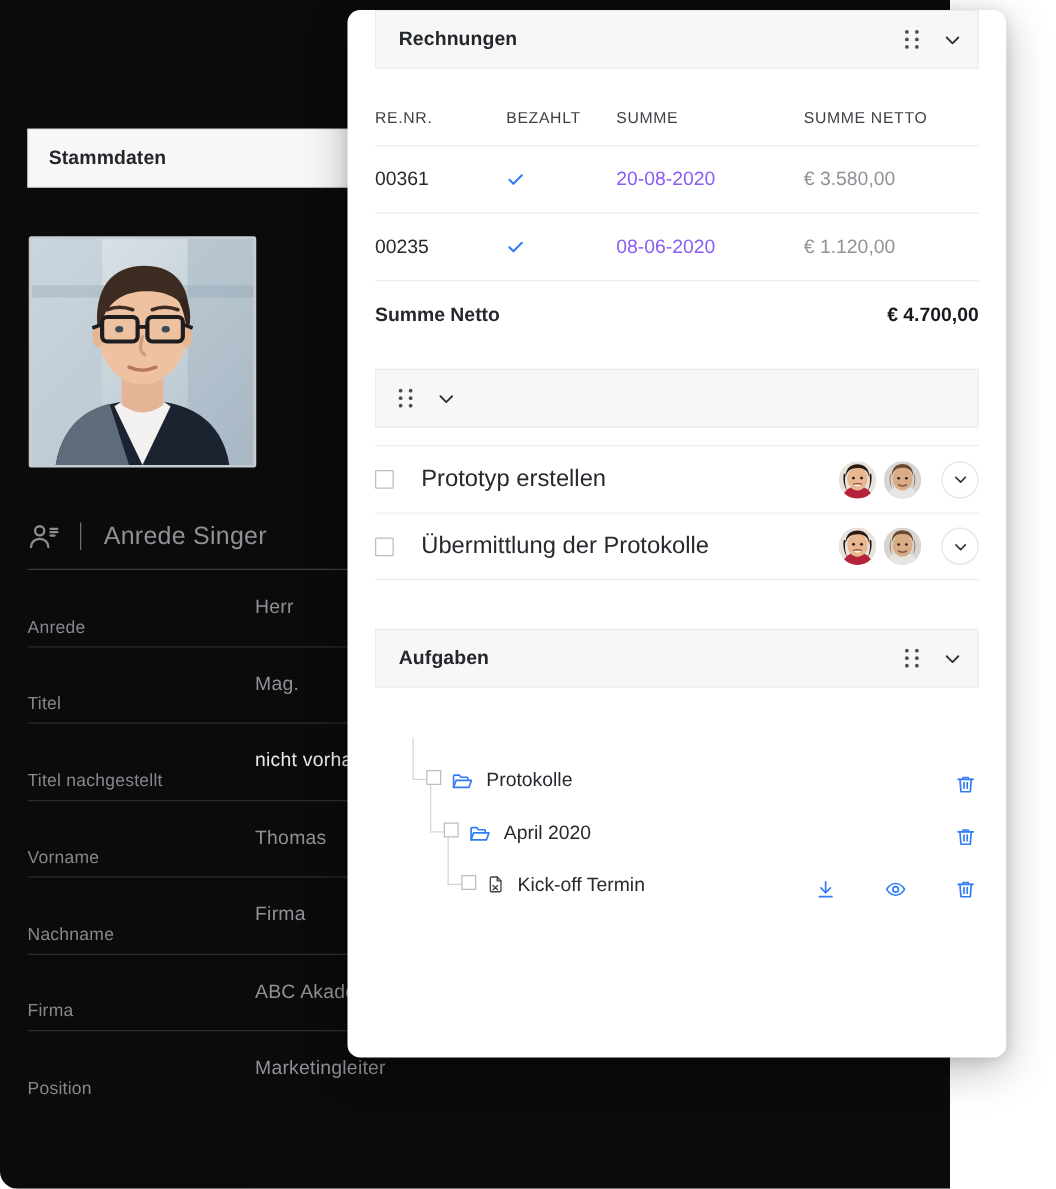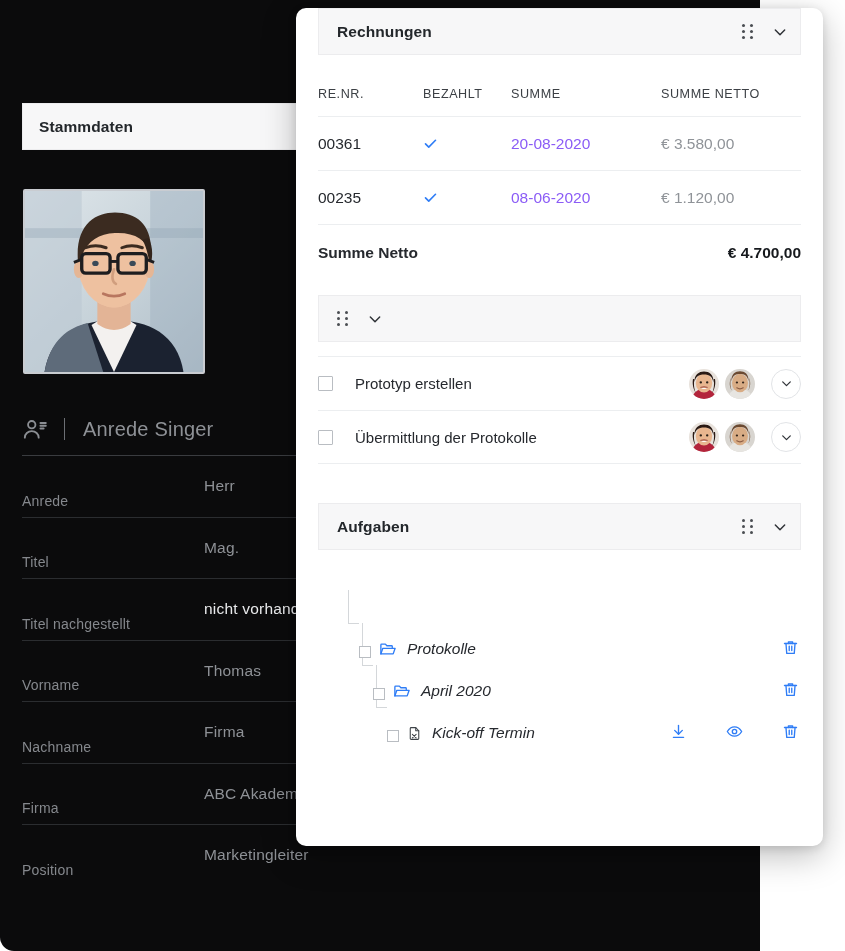--- a/index.html
+++ b/index.html
@@ -79,21 +79,21 @@
   .toggle .check { color:#fff; font-size: 15px; font-weight:700; line-height:1; margin-left:3px; }
   .toggle .knob {
     position: absolute; right: 3px; top: 3px;
     width: 21px; height: 21px; border-radius: 50%;
     background: #fff;
   }
 
   
   .card {
     position: absolute;
-    left: 296px; top: 8px;
+    left: 278px; top: 8px;
     width: 527px; height: 838px;
     background: #ffffff;
     border-radius: 10px;
     box-shadow: 0 10px 34px rgba(0,0,0,.26), 0 2px 10px rgba(0,0,0,.12);
     overflow: hidden;
   }
 
   .section-header {
     margin: 0 22px;
     height: 47px;
@@ -152,36 +152,36 @@
   .task-row {
     display:flex; align-items:center;
     height: 54px;
     border-top: 1px solid #eceef0;
   }
   .task-row:last-child { border-bottom: 1px solid #eceef0; }
   .cbx {
     width: 15px; height: 15px; border: 1px solid #b9bdc2;
     border-radius: 1px; background: #fff; flex: 0 0 15px;
   }
-  .task-label { font-size: 15px; color: #26292e; margin-left: 22px; flex: 1; }
+  .task-label { font-size: 19px; color: #26292e; margin-left: 22px; flex: 1; }
   .task-avatars { display:flex; align-items:center; gap: 6px; margin-right: 16px; }
   .av { width: 30px; height: 30px; border-radius: 50%; overflow: hidden; display:block; }
   .av svg { display:block; width:100%; height:100%; }
   .task-chev {
     width: 30px; height: 30px; border-radius: 50%;
     border: 1px solid #e2e4e7; background:#fff;
     display:flex; align-items:center; justify-content:center; color:#2f3237;
   }
   .task-chev svg { width:13px; height:13px; }
 
   
   .docs { margin: 0 22px; padding-top: 12px; position: relative; }
   .doc-row {
-    display: flex; align-items: flex-end;
-    height: 42px; position: relative; font-style: italic;
+    display: flex; align-items: flex-start;
+    height: 42px; position: relative;
   }
   .doc-cbx {
     width: 12px; height: 12px; border: 1px solid #b9bdc2; background:#fff;
     flex: 0 0 12px; position: relative; z-index: 2;
   }
   .folder-icon { width: 18px; height: 18px; margin-left: 8px; color: #2f7df6; display:block; }
   .file-icon   { width: 15px; height: 16px; margin-left: 8px; color: #3e4348; display:block; }
   .doc-label { font-size: 15.5px; color: #26292e; margin-left: 10px; white-space: nowrap; }
   .doc-actions { margin-left: auto; display:flex; align-items:center; }
   .act { color:#2f7df6; display:flex; align-items:center; justify-content:center; width: 22px; height:22px; }

